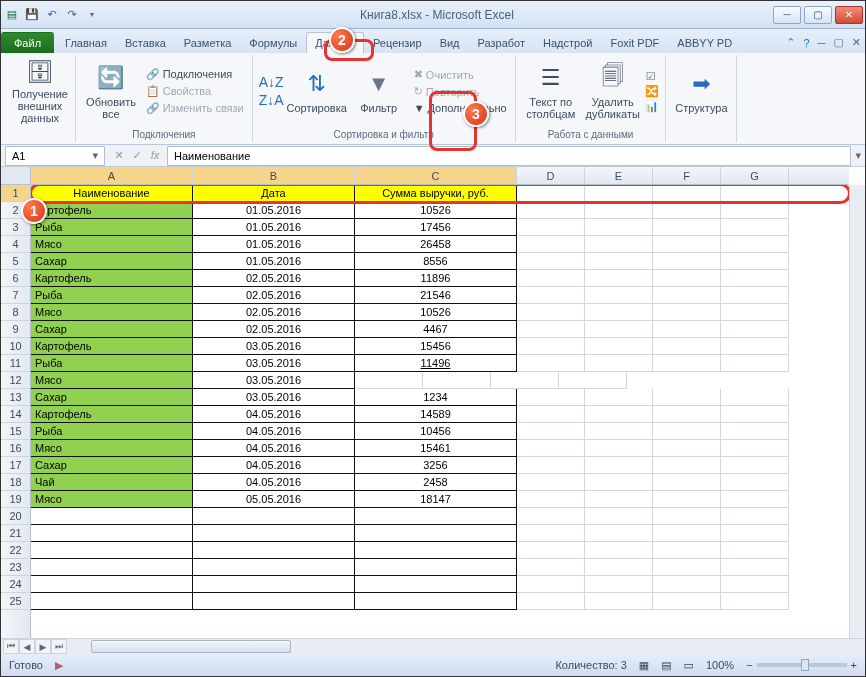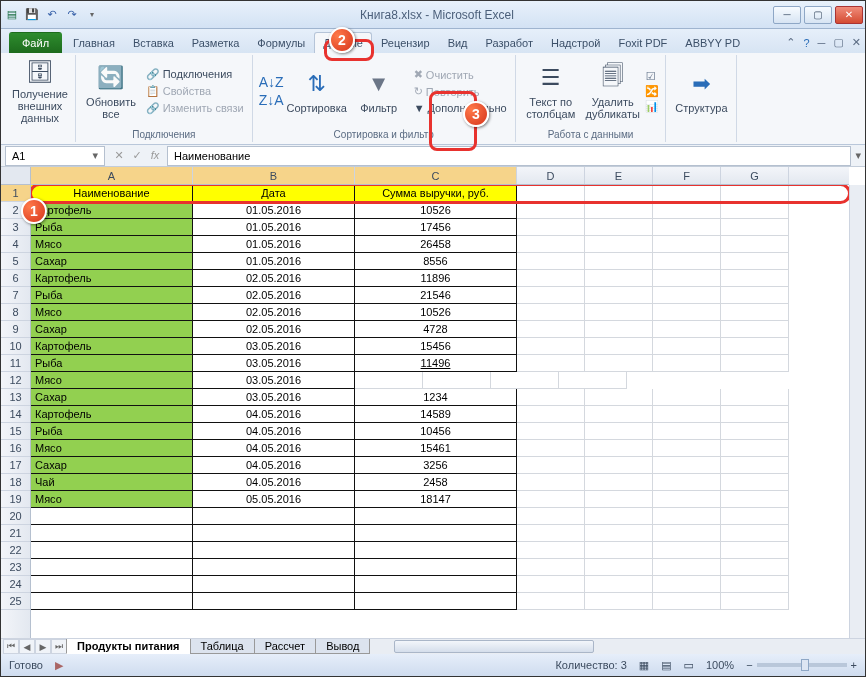--- a/index.html
+++ b/index.html
@@ -5,21 +5,21 @@
 *{margin:0;padding:0;box-sizing:border-box;font-family:"Segoe UI",Tahoma,sans-serif;font-size:11px;user-select:none}
 body{background:#888;display:flex;justify-content:center;align-items:center;height:100vh}
 .window{width:866px;height:677px;background:#fff;border:1px solid #333;box-shadow:3px 3px 12px rgba(0,0,0,.5);position:relative;display:flex;flex-direction:column}
 .titlebar{height:28px;background:linear-gradient(#e8f1fb,#d3e2f4);display:flex;align-items:center;padding:0 2px;border-bottom:1px solid #9fb4cf}
 .titlebar .qa{display:flex;gap:2px;align-items:center}
 .titlebar .icon{width:18px;height:18px;display:flex;align-items:center;justify-content:center}
 .titlebar .title{flex:1;text-align:center;font-size:12px;color:#4b5f7a}
 .winbtns{display:flex;gap:3px}
 .winbtn{width:28px;height:18px;background:linear-gradient(#f7fbff,#d7e4f3);border:1px solid #8ea7c6;border-radius:2px;display:flex;align-items:center;justify-content:center;font-size:10px;color:#3b4d64}
 .winbtn.close{background:linear-gradient(#f08c7a,#d44b32);color:#fff;border-color:#a33}
-.tabs{height:24px;display:flex;align-items:end;background:linear-gradient(#e6effa,#d7e4f3);padding-left:8px;gap:0}
+.tabs{height:24px;display:flex;align-items:end;background:linear-gradient(#e6effa,#d7e4f3);padding-left:0;gap:0}
 .tab{padding:4px 8px;font-size:11px;color:#3c5069;border:1px solid transparent;border-bottom:none;cursor:pointer}
 .tab.file{background:linear-gradient(#2e8c2e,#1d6b1d);color:#fff;border-radius:3px 3px 0 0;padding:4px 12px;margin-right:2px}
 .tab.active{background:#f5f7fa;border-color:#b5c4d8;border-radius:3px 3px 0 0}
 .ribbon{height:92px;background:#f5f7fa;border-bottom:1px solid #b9c7da;display:flex;padding:2px 4px}
 .rgroup{border-right:1px solid #d0d9e6;padding:2px 6px;display:flex;flex-direction:column;justify-content:space-between;align-items:center}
 .rgroup .ginner{display:flex;gap:4px;height:68px;align-items:center}
 .rgroup .gtitle{font-size:10px;color:#5a6b82;text-align:center;padding-top:2px}
 .bigbtn{display:flex;flex-direction:column;align-items:center;justify-content:center;width:58px;height:66px;text-align:center;font-size:11px;color:#3c4b5f;gap:2px;cursor:pointer;border-radius:2px}
 .bigbtn .bicon{width:32px;height:32px;display:flex;align-items:center;justify-content:center;font-size:22px}
 .smallbtn{display:flex;align-items:center;gap:3px;font-size:11px;color:#3c4b5f;padding:1px 2px;cursor:pointer}
@@ -330,21 +330,21 @@
           <div class="cell c1" style="width: 162px;">02.05.2016</div>
           <div class="cell c2" style="width: 162px;">10526</div>
           <div class="cell c3" style="width: 68px; border-right: 1px solid rgb(212, 216, 222); border-bottom: 1px solid rgb(212, 216, 222); background: rgb(255, 255, 255);"></div>
           <div class="cell c4" style="width: 68px; border-right: 1px solid rgb(212, 216, 222); border-bottom: 1px solid rgb(212, 216, 222); background: rgb(255, 255, 255);"></div>
           <div class="cell c5" style="width: 68px; border-right: 1px solid rgb(212, 216, 222); border-bottom: 1px solid rgb(212, 216, 222); background: rgb(255, 255, 255);"></div>
           <div class="cell c6" style="width: 68px; border-right: 1px solid rgb(212, 216, 222); border-bottom: 1px solid rgb(212, 216, 222); background: rgb(255, 255, 255);"></div>
         </div>
         <div class="row data">
           <div class="cell c0" style="width: 162px;">Сахар</div>
           <div class="cell c1" style="width: 162px;">02.05.2016</div>
-          <div class="cell c2" style="width: 162px;">4728</div>
+          <div class="cell c2" style="width: 162px;">4467</div>
           <div class="cell c3" style="width: 68px; border-right: 1px solid rgb(212, 216, 222); border-bottom: 1px solid rgb(212, 216, 222); background: rgb(255, 255, 255);"></div>
           <div class="cell c4" style="width: 68px; border-right: 1px solid rgb(212, 216, 222); border-bottom: 1px solid rgb(212, 216, 222); background: rgb(255, 255, 255);"></div>
           <div class="cell c5" style="width: 68px; border-right: 1px solid rgb(212, 216, 222); border-bottom: 1px solid rgb(212, 216, 222); background: rgb(255, 255, 255);"></div>
           <div class="cell c6" style="width: 68px; border-right: 1px solid rgb(212, 216, 222); border-bottom: 1px solid rgb(212, 216, 222); background: rgb(255, 255, 255);"></div>
         </div>
         <div class="row data">
           <div class="cell c0" style="width: 162px;">Картофель</div>
           <div class="cell c1" style="width: 162px;">03.05.2016</div>
           <div class="cell c2" style="width: 162px;">15456</div>
           <div class="cell c3" style="width: 68px; border-right: 1px solid rgb(212, 216, 222); border-bottom: 1px solid rgb(212, 216, 222); background: rgb(255, 255, 255);"></div>
@@ -489,26 +489,20 @@
       </div>
     <div class="vscroll"></div>
     <div class="hscroll-area">
       <div class="sheettabs">
         <div class="sheetnav">
           <span>⏮</span>
           <span>◀</span>
           <span>▶</span>
           <span>⏭</span>
         </div>
-        <div id="sheets" style="display:flex">
-            <div class="sheettab active">Продукты питания</div>
-            <div class="sheettab">Таблица</div>
-            <div class="sheettab">Рассчет</div>
-            <div class="sheettab">Вывод</div>
-          </div>
       </div>
       <div class="hscroll">
           <div class="thumb"></div>
         </div>
     </div>
   </div>
 
   <div class="statusbar">
     <span>Готово</span>
     <span style="color:#a66">▶</span>

